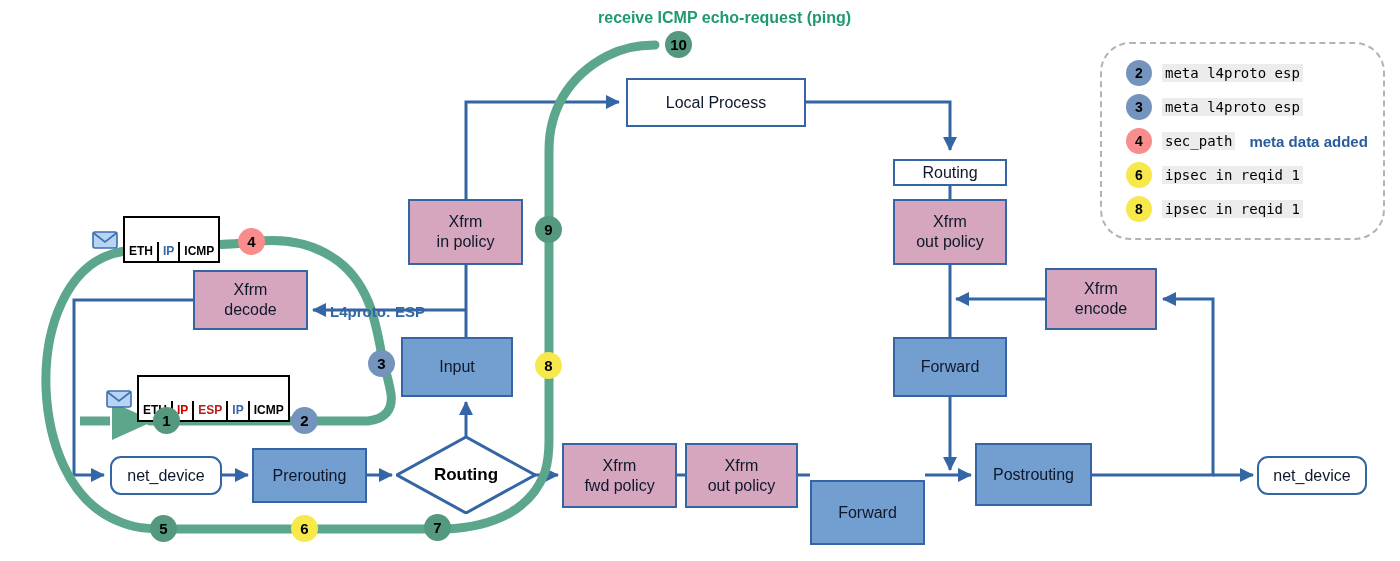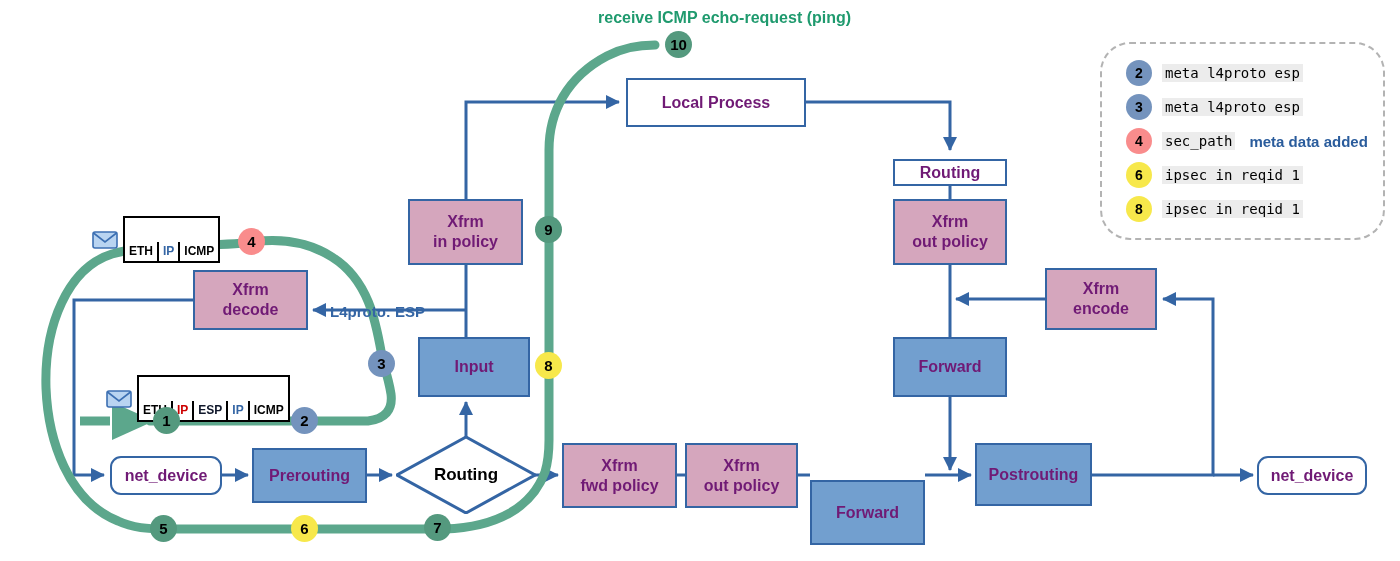--- a/index.html
+++ b/index.html
@@ -3,33 +3,33 @@
 <meta charset="utf-8">
 <style>
   html,body{margin:0;padding:0;background:#ffffff;}
   #canvas{position:relative;width:1400px;height:561px;background:#ffffff;overflow:hidden;
           font-family:"Liberation Sans",sans-serif;}
   svg.layer{position:absolute;left:0;top:0;}
   #blue-layer{z-index:1;}
   #green-layer{z-index:2;}
   .node{position:absolute;z-index:3;display:flex;align-items:center;justify-content:center;
         border:2.5px solid #3465a4;box-sizing:border-box;text-align:center;}
-  .node .lbl{font-weight:bold;font-size:16px;color:#701a75;line-height:1.25;white-space:pre-line;}
+  .node .lbl{font-weight:normal;font-size:16px;color:#0f172a;line-height:1.25;white-space:pre-line;}
   .fill-blue{background:#729fcf;}
   .fill-pink{background:#d5a6bd;}
   .fill-white{background:#ffffff;}
   .rounded{border-radius:11px;}
   .n-localprocess{left:626px;top:78px;width:180px;height:49px;}
   .n-routingtop{left:893px;top:159px;width:114px;height:27px;border-width:2px;}
   .n-xoutpolicytop{left:893px;top:199px;width:114px;height:66px;}
   .n-xencode{left:1045px;top:268px;width:112px;height:62px;}
   .n-output{left:893px;top:337px;width:114px;height:60px;}
   .n-xinpolicy{left:408px;top:199px;width:115px;height:66px;}
   .n-xdecode{left:193px;top:270px;width:115px;height:60px;}
-  .n-input{left:418px;top:337px;width:112px;height:60px;}
+  .n-input{left:401px;top:337px;width:112px;height:60px;}
   .n-netdevleft{left:110px;top:456px;width:112px;height:39px;}
   .n-prerouting{left:252px;top:448px;width:115px;height:55px;}
   .n-xfwdpolicy{left:562px;top:443px;width:115px;height:65px;}
   .n-xoutpolicybot{left:685px;top:443px;width:113px;height:65px;}
   .n-forward{left:810px;top:443px;width:115px;height:65px;margin-top:37px;}
   .n-postrouting{left:975px;top:443px;width:117px;height:63px;}
   .n-netdevright{left:1257px;top:456px;width:110px;height:39px;}
   #diamond{position:absolute;left:396px;top:436px;width:140px;height:78px;z-index:1;}
   #diamond .lbl{position:absolute;left:0;top:0;width:140px;height:78px;display:flex;
         align-items:center;justify-content:center;font-weight:bold;font-size:17px;z-index:3;}
@@ -181,21 +181,21 @@
     </span>
   </div>
   <div class="packet p2">
     <svg width="26" height="18">
       <rect x="1" y="1" width="24" height="16" rx="2" fill="#b9d4f1" stroke="#3c6fb2" stroke-width="1.6"></rect>
       <path d="M1.5,2 L13,11 L24.5,2" fill="none" stroke="#3c6fb2" stroke-width="1.6"></path>
     </svg>
     <span class="pktbox">
       <span class="seg" style="color: rgb(0, 0, 0);">ETH</span>
       <span class="seg" style="color: rgb(204, 0, 0);">IP</span>
-      <span class="seg" style="color: #0f172a;">ESP</span>
+      <span class="seg" style="color: #b91c1c;">ESP</span>
       <span class="seg" style="color: rgb(52, 101, 164);">IP</span>
       <span class="seg" style="color: rgb(0, 0, 0);">ICMP</span>
     </span>
   </div>
 
   <div class="circle" style="left: 153px; top: 407px; background-color: rgb(84, 153, 126);">1</div>
   <div class="circle" style="left: 291px; top: 407px; background-color: rgb(116, 147, 189);">2</div>
   <div class="circle" style="left: 368px; top: 350px; background-color: rgb(116, 147, 189);">3</div>
   <div class="circle" style="left: 238px; top: 228px; background-color: rgb(249, 140, 140);">4</div>
   <div class="circle" style="left: 150px; top: 515px; background-color: rgb(84, 153, 126);">5</div>

